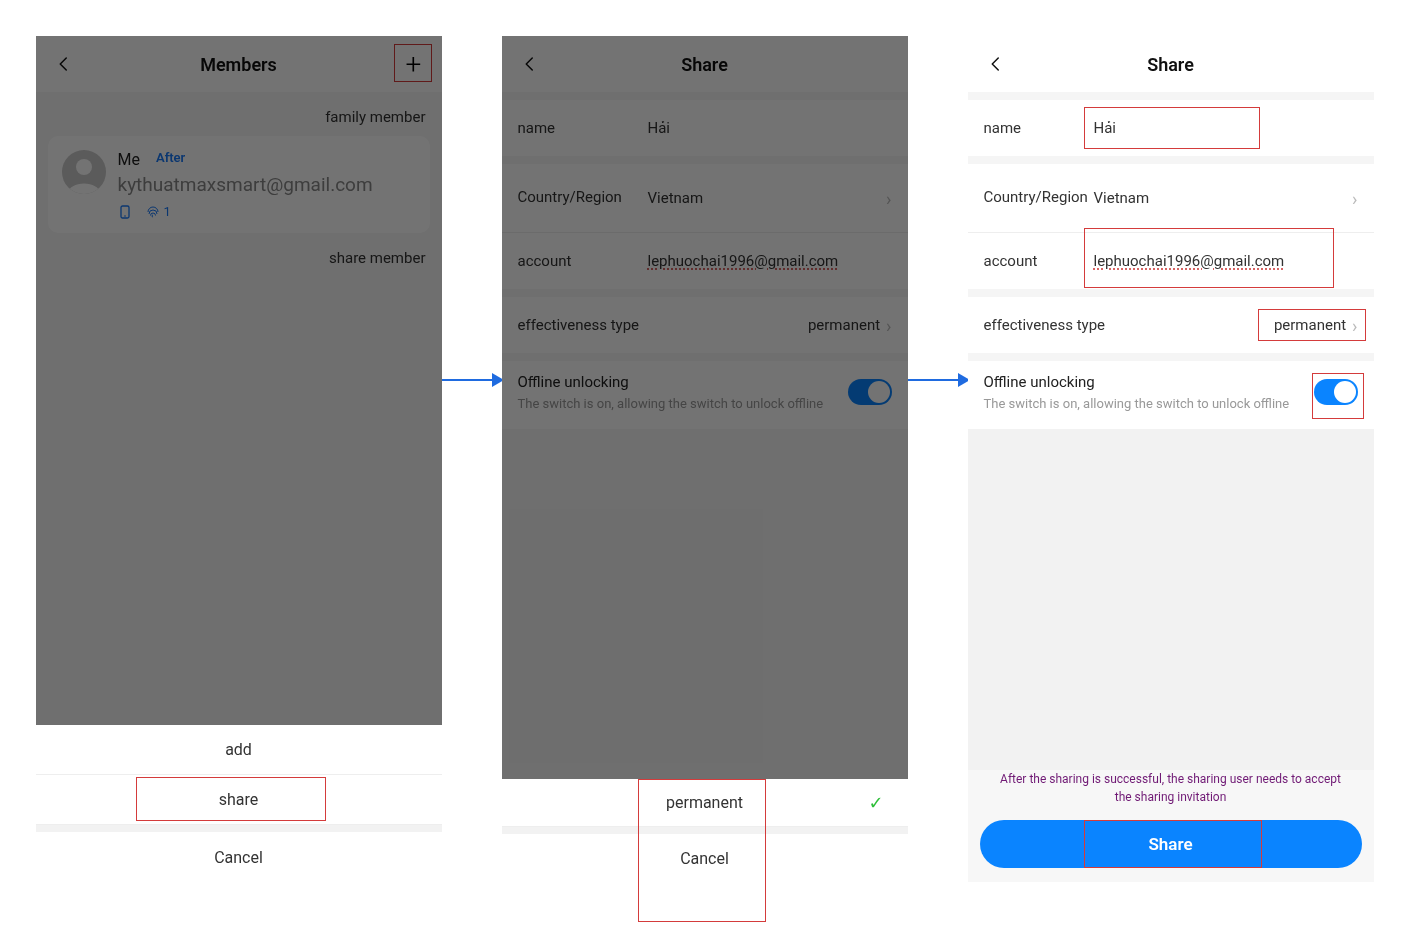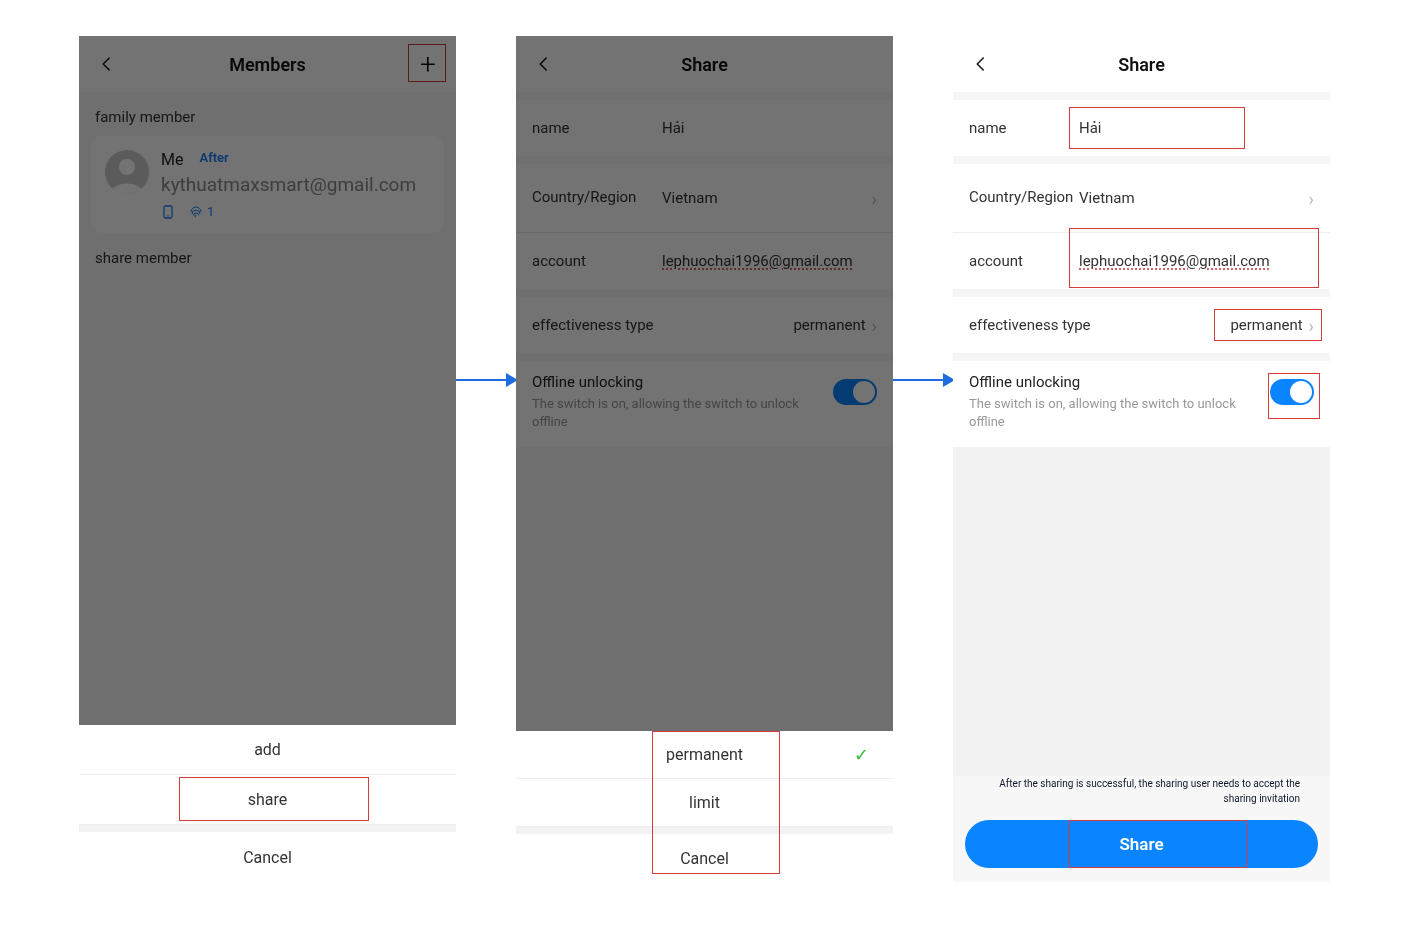--- a/index.html
+++ b/index.html
@@ -13,21 +13,21 @@
   .container {
     display: flex;
     gap: 0;
     width: 100%;
     height: 100%;
     padding: 36px 0;
     align-items: flex-start;
     justify-content: center;
   }
   .phone {
-    width: 377px;
+    width: 406px;
     height: 846px;
     background: #f5f5f5;
     position: relative;
     display: flex;
     flex-direction: column;
     flex-shrink: 0;
   }
   .arrow-gap {
     width: 60px;
     height: 846px;
@@ -93,20 +93,21 @@
   .red-box {
     border: 1.5px solid #d43b3b;
     position: absolute;
     pointer-events: none;
   }
   
   .section-label {
     font-size: 15px;
     color: #333;
     padding: 16px 16px 10px;
+    text-align: right;
   }
   .member-card {
     background: #fff;
     margin: 0 12px;
     border-radius: 10px;
     padding: 14px 14px;
     display: flex;
     gap: 12px;
   }
   .avatar {
@@ -246,23 +247,23 @@
   }
   .check-mark {
     position: absolute;
     right: 24px;
     color: #2fbf3a;
     font-size: 18px;
   }
   
   .phone.light { background: #f7f7f7; }
   .notice-text {
-    text-align: right;
-    font-size: 10px;
-    color: #0f172a;
+    text-align: center;
+    font-size: 12px;
+    color: #701a75;
     padding: 0 30px;
     line-height: 1.5;
     margin-bottom: 14px;
   }
   .share-btn {
     margin: 0 12px 14px;
     height: 48px;
     background: #0a84ff;
     border-radius: 24px;
     display: flex;
@@ -388,23 +389,20 @@
             <div class="toggle-knob"></div>
           </div>
       </div>
       <div class="dim-overlay"></div>
     </div>
     <div class="picker-sheet">
       <div class="picker-item">
         <span>permanent</span>
         <span class="check-mark">✓</span>
       </div>
-      <div class="picker-item">
-        <span>limit</span>
-      </div>
       <div class="sheet-sep"></div>
       <div class="picker-item" style="border-bottom:none;">Cancel</div>
       <div class="red-box" style="left:136px;top:0;width:128px;height:143px;"></div>
     </div>
   </div>
 
   <div class="arrow-gap">
     <div class="arrow-line"></div>
       <div class="arrow-head"></div>
   </div>

